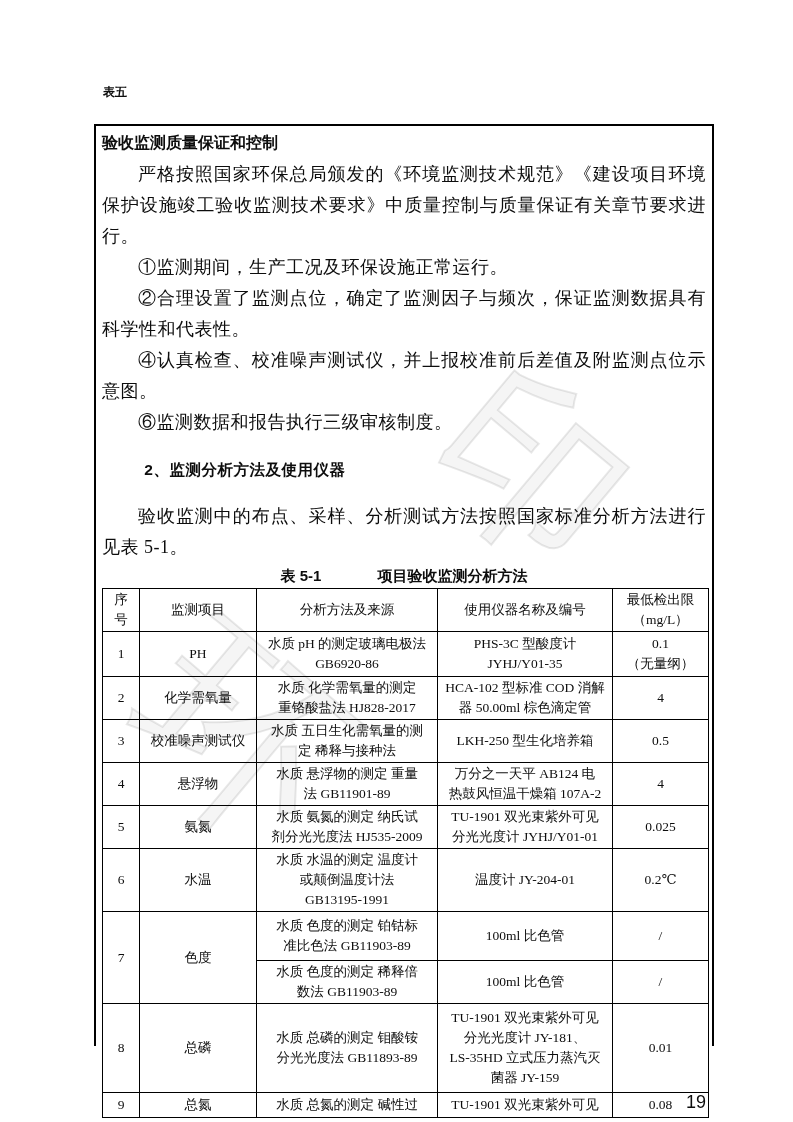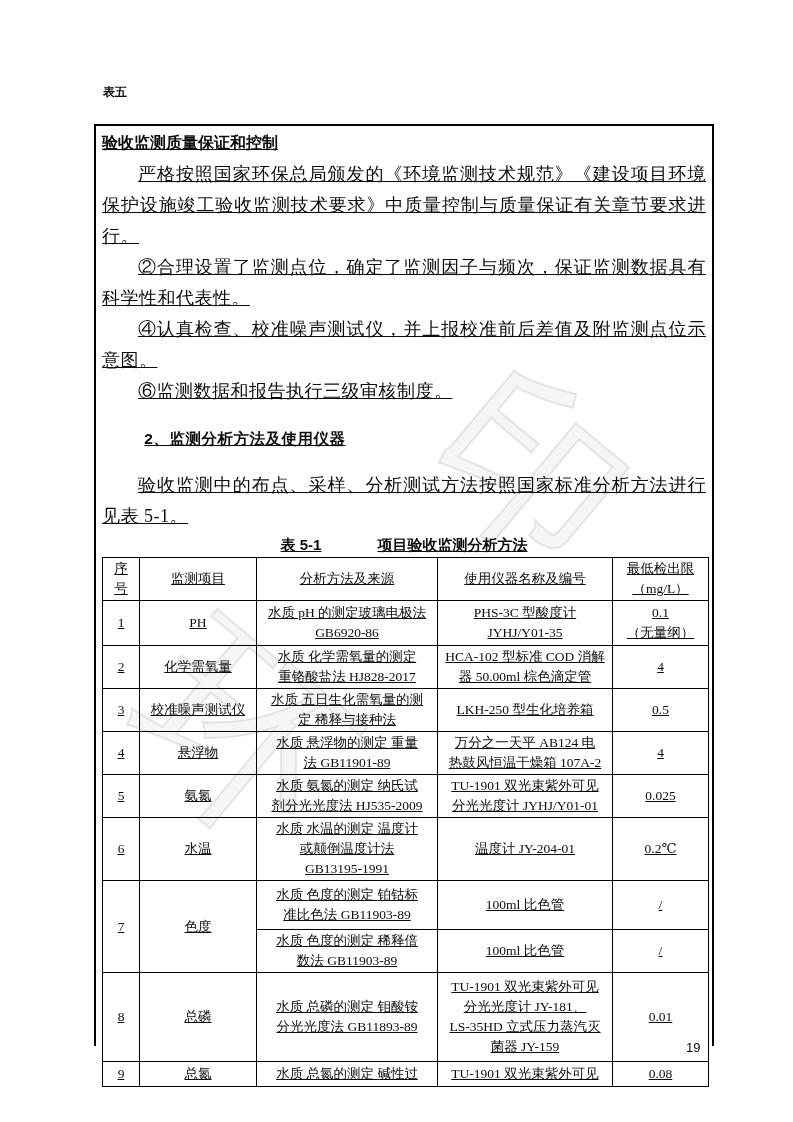--- a/index.html
+++ b/index.html
@@ -16,21 +16,20 @@
     font-family:"Liberation Sans","DejaVu Sans",sans-serif;
     font-weight:bold;font-size:12px;
   }
   .content-box{
     position:absolute;left:94px;top:124px;
     width:620px;height:922px;
     border:2px solid #000;border-bottom:none;
     box-sizing:border-box;
     padding:2px 6px 0 6px;
     background:transparent;
-    text-decoration:underline;
   }
   .box-title{
     font-family:"Liberation Sans","DejaVu Sans",sans-serif;
     font-weight:bold;font-size:16px;
     line-height:26px;padding:2px 0 3px 0;
   }
   .para{
     margin:0;font-size:18px;line-height:31px;
     text-align:justify;text-indent:2em;
     letter-spacing:0.5px;
@@ -65,22 +64,22 @@
     line-height:20px;
     overflow:hidden;
     font-weight:normal;
   }
   tr.hr{height:42px;}
   tr.r1{height:45px;} tr.r2{height:42px;} tr.r3{height:42px;}
   tr.r4{height:42px;} tr.r5{height:42px;} tr.r6{height:60px;}
   tr.r7a{height:49px;} tr.r7b{height:39px;}
   tr.r8{height:89px;} tr.r9{height:25px;}
   .page-number{
-    position:absolute;left:686px;top:1040px;
-    font-size:13px;font-family:"Liberation Sans","DejaVu Sans",sans-serif;
+    position:absolute;left:686px;top:1092px;
+    font-size:18px;font-family:"Liberation Sans","DejaVu Sans",sans-serif;
   }
   .watermark{
     position:absolute;
     font-family:"Liberation Sans","DejaVu Sans",sans-serif;
     color:rgba(0,0,0,0.04);
     -webkit-text-stroke:2px rgba(0,0,0,0.09);
     pointer-events:none;
     z-index:0;
     user-select:none;
   }
@@ -95,20 +94,21 @@
 
   <div class="watermark wm-1">印</div>
   <div class="watermark wm-2">环</div>
 
   <div class="doc-label">表五</div>
 
   <div class="content-box">
     <div class="box-title">验收监测质量保证和控制</div>
 
     <p class="para">严格按照国家环保总局颁发的《环境监测技术规范》《建设项目环境保护设施竣工验收监测技术要求》中质量控制与质量保证有关章节要求进行。</p>
+    <p class="para">①监测期间，生产工况及环保设施正常运行。</p>
     <p class="para">②合理设置了监测点位，确定了监测因子与频次，保证监测数据具有科学性和代表性。</p>
     <p class="para">④认真检查、校准噪声测试仪，并上报校准前后差值及附监测点位示意图。</p>
     <p class="para">⑥监测数据和报告执行三级审核制度。</p>
 
     <p class="heading2">2、监测分析方法及使用仪器</p>
     <p class="para">验收监测中的布点、采样、分析测试方法按照国家标准分析方法进行见表 5-1。</p>
 
     <div class="table-caption">
       <span>表 5-1</span>
       <span>项目验收监测分析方法</span>

